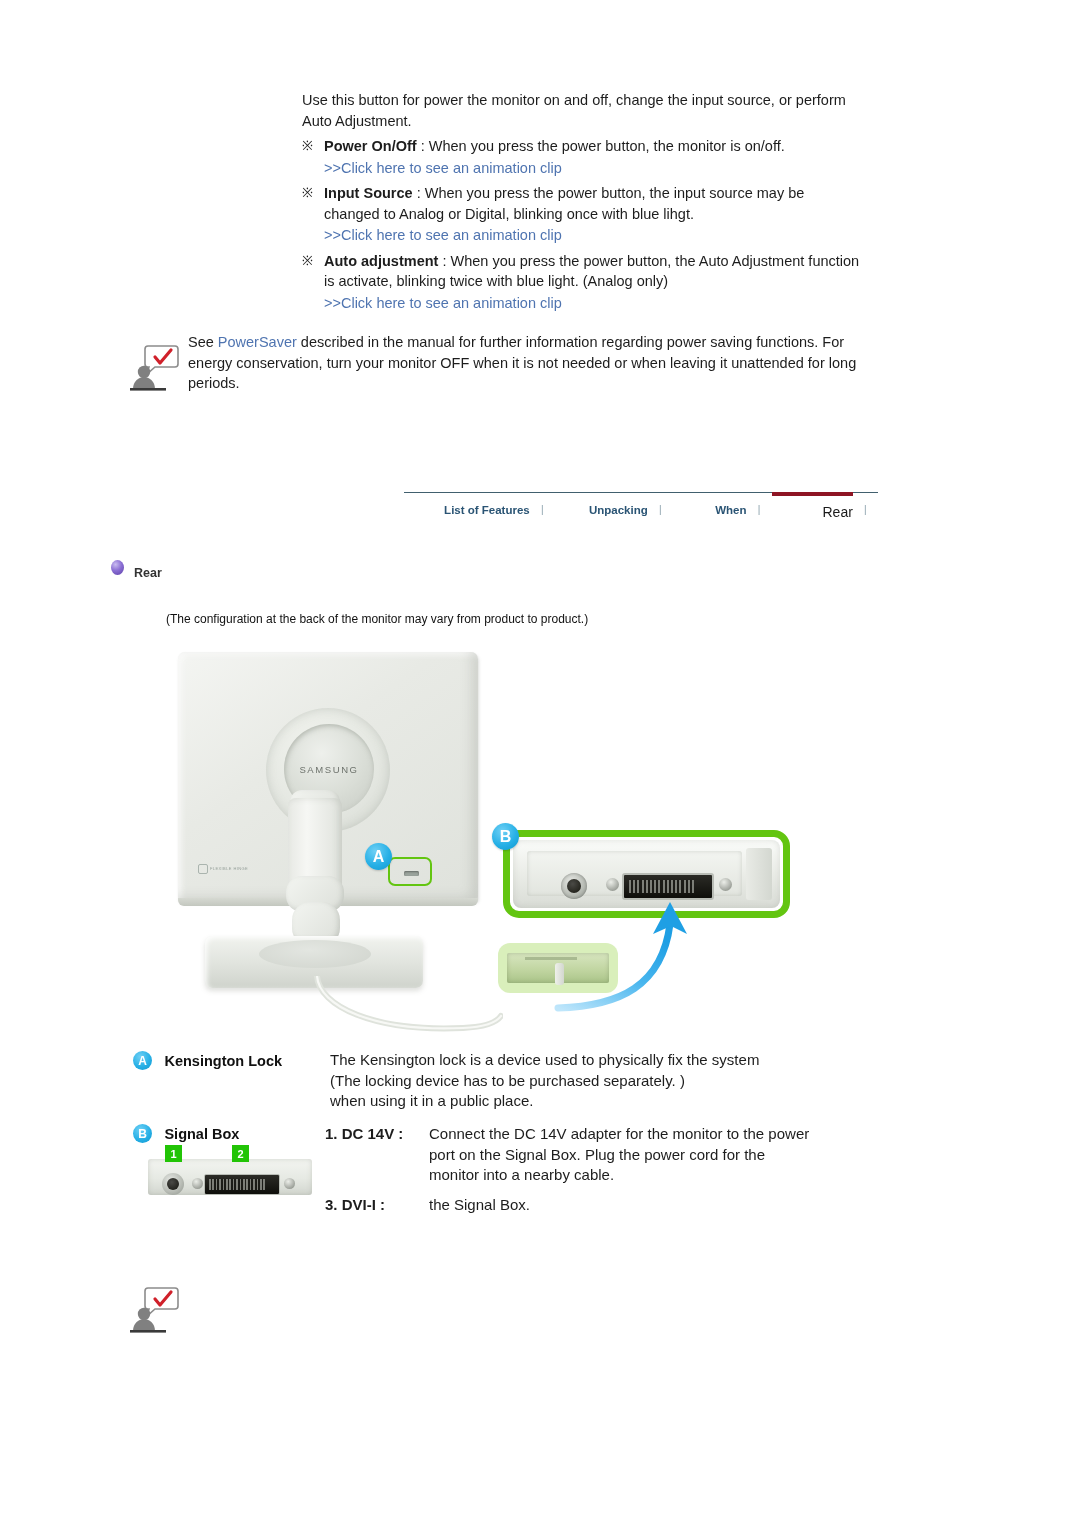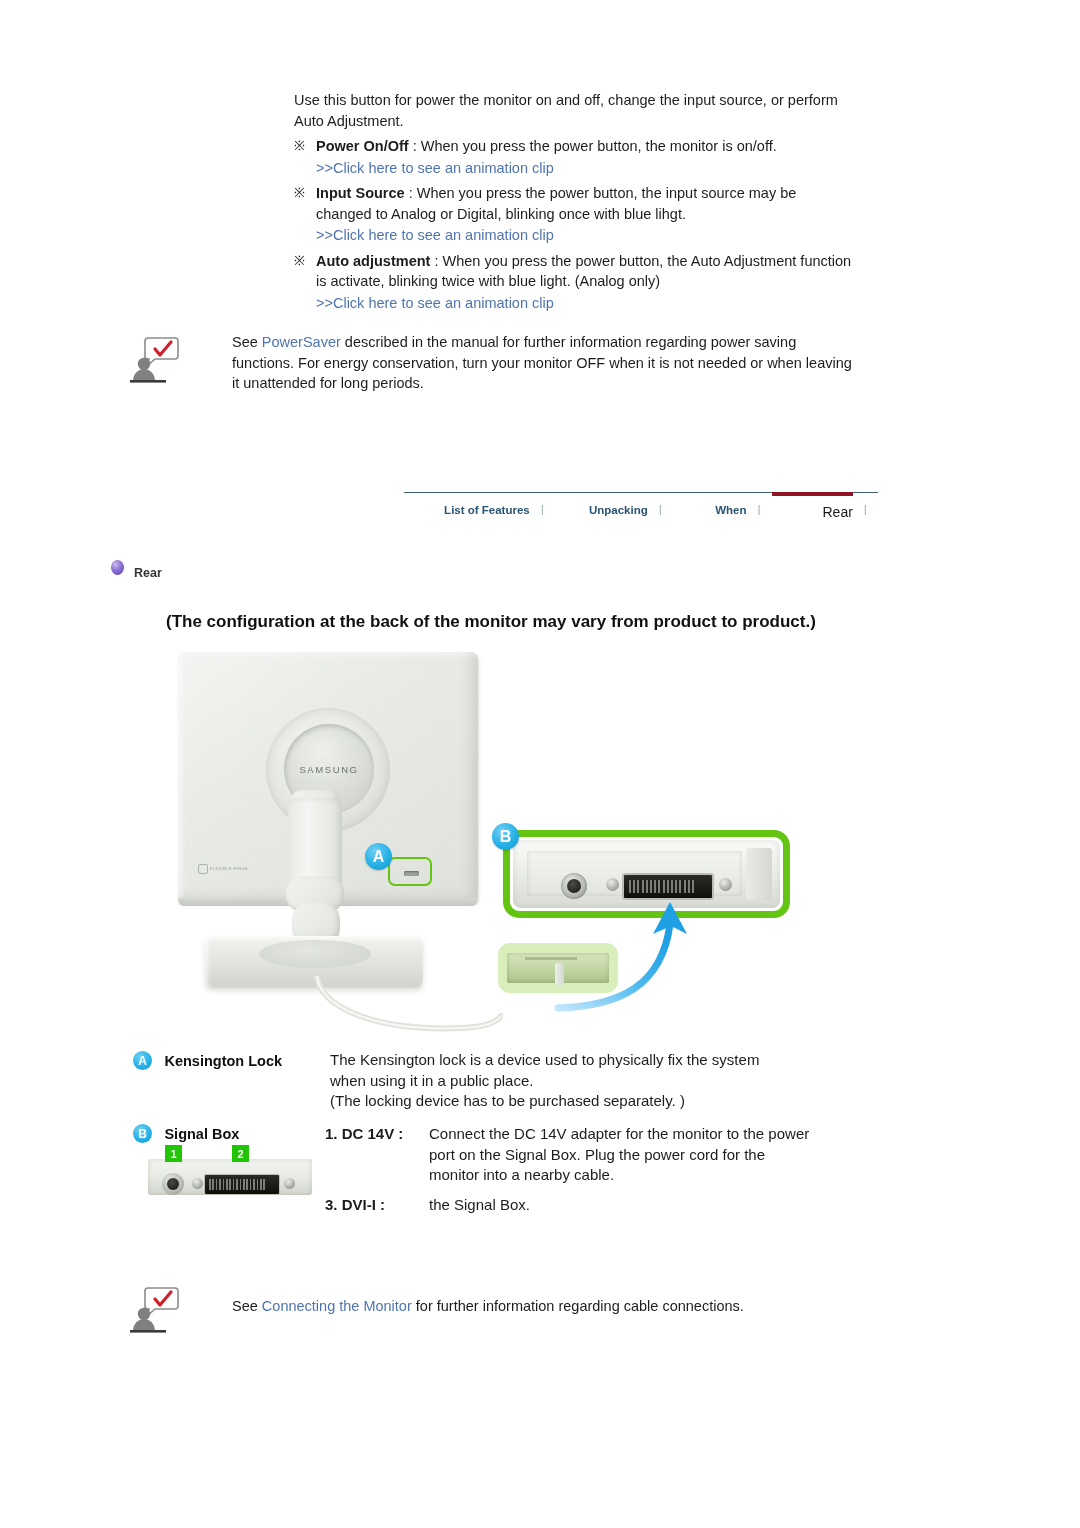--- a/index.html
+++ b/index.html
@@ -11,21 +11,21 @@
     width: 1080px; height: 1528px;
     position: relative;
     font-family: "Liberation Sans", sans-serif;
     color: #1a1a1a;
     overflow: hidden;
   }
 
   
   .top-desc {
     position: absolute;
-    left: 294px; top: 90px;
+    left: 302px; top: 90px;
     width: 560px;
     font-size: 14.5px;
     line-height: 20.5px;
     color: #1d1d1d;
   }
   .top-desc .lead { margin: 0 0 4px 0; }
   .bullet-item {
     position: relative;
     padding-left: 22px;
     margin-top: 5px;
@@ -40,22 +40,21 @@
   .anim-link {
     color: #4f74b0;
     margin-top: 1px;
     padding-left: 22px;
   }
 
   
   .note {
     position: absolute;
     display: flex;
-    align-items: flex-start;
-    gap: 44px;
+    align-items: flex-end;
   }
   .note-icon {
     width: 52px; height: 52px;
     flex: 0 0 52px;
     position: relative;
     margin-top: 2px;
   }
   .note-text {
     font-size: 14.5px;
     line-height: 20.5px;
@@ -112,22 +111,22 @@
   .sec-title {
     position: absolute;
     left: 134px; top: 566px;
     font-size: 12.5px;
     font-weight: bold;
     color: #333;
   }
   .config-note {
     position: absolute;
     left: 166px; top: 612px;
-    font-size: 17px;
-    font-weight: bold;
+    font-size: 12px;
+    font-weight: normal;
     color: #111;
   }
 
   
   .stage {
     position: absolute;
     left: 120px; top: 640px;
     width: 820px; height: 390px;
   }
 
@@ -547,22 +546,22 @@
   </div>
   <div class="marker marker-b">B</div>
 </div>
 
 <div class="legend" style="left:133px; top:1051px;">
   <span class="legend-badge">A</span>
   <span class="legend-label">Kensington Lock</span>
 </div>
 <div class="legend-body" style="left:330px; top:1050px; width:530px;">
   <div>The Kensington lock is a device used to physically fix the system</div>
+  <div>(The locking device has to be purchased separately. )</div>
   <div>when using it in a public place.</div>
-  <div>(The locking device has to be purchased separately. )</div>
 </div>
 
 <div class="legend" style="left:133px; top:1124px;">
   <span class="legend-badge">B</span>
   <span class="legend-label">Signal Box</span>
 </div>
 
 <div class="thumb">
   <div class="thumb-body">
     <div class="thumb-dc"></div>
@@ -595,16 +594,13 @@
 <div class="note" style="left:128px; top:1282px; width:730px;">
   <div class="note-icon">
     <svg viewBox="0 0 52 52" width="52" height="52" aria-hidden="true">
       <path d="M20 4 h27 a3 3 0 0 1 3 3 v15 a3 3 0 0 1 -3 3 h-20 l-8 7 l2 -7 h-1 a3 3 0 0 1 -3 -3 v-15 a3 3 0 0 1 3 -3 z" fill="#ffffff" stroke="#8c8c8c" stroke-width="1.6"></path>
       <path d="M27 15 l5 6 l11 -13" fill="none" stroke="#d0202a" stroke-width="3.2" stroke-linecap="round" stroke-linejoin="round"></path>
       <circle cx="16" cy="30" r="6.2" fill="#808080"></circle>
       <path d="M5 47 c0 -8 6 -12 11 -12 c5 0 11 4 11 12 z" fill="#808080"></path>
       <rect x="2" y="46" width="36" height="2.6" fill="#3a3a3a"></rect>
     </svg>
   </div>
-  <div class="note-text" style="padding-top:14px;">
-    <span>See </span><span class="link-inline">Connecting the Monitor</span><span> for further information regarding cable connections.</span>
-  </div>
 </div>
 
 </body></html>

